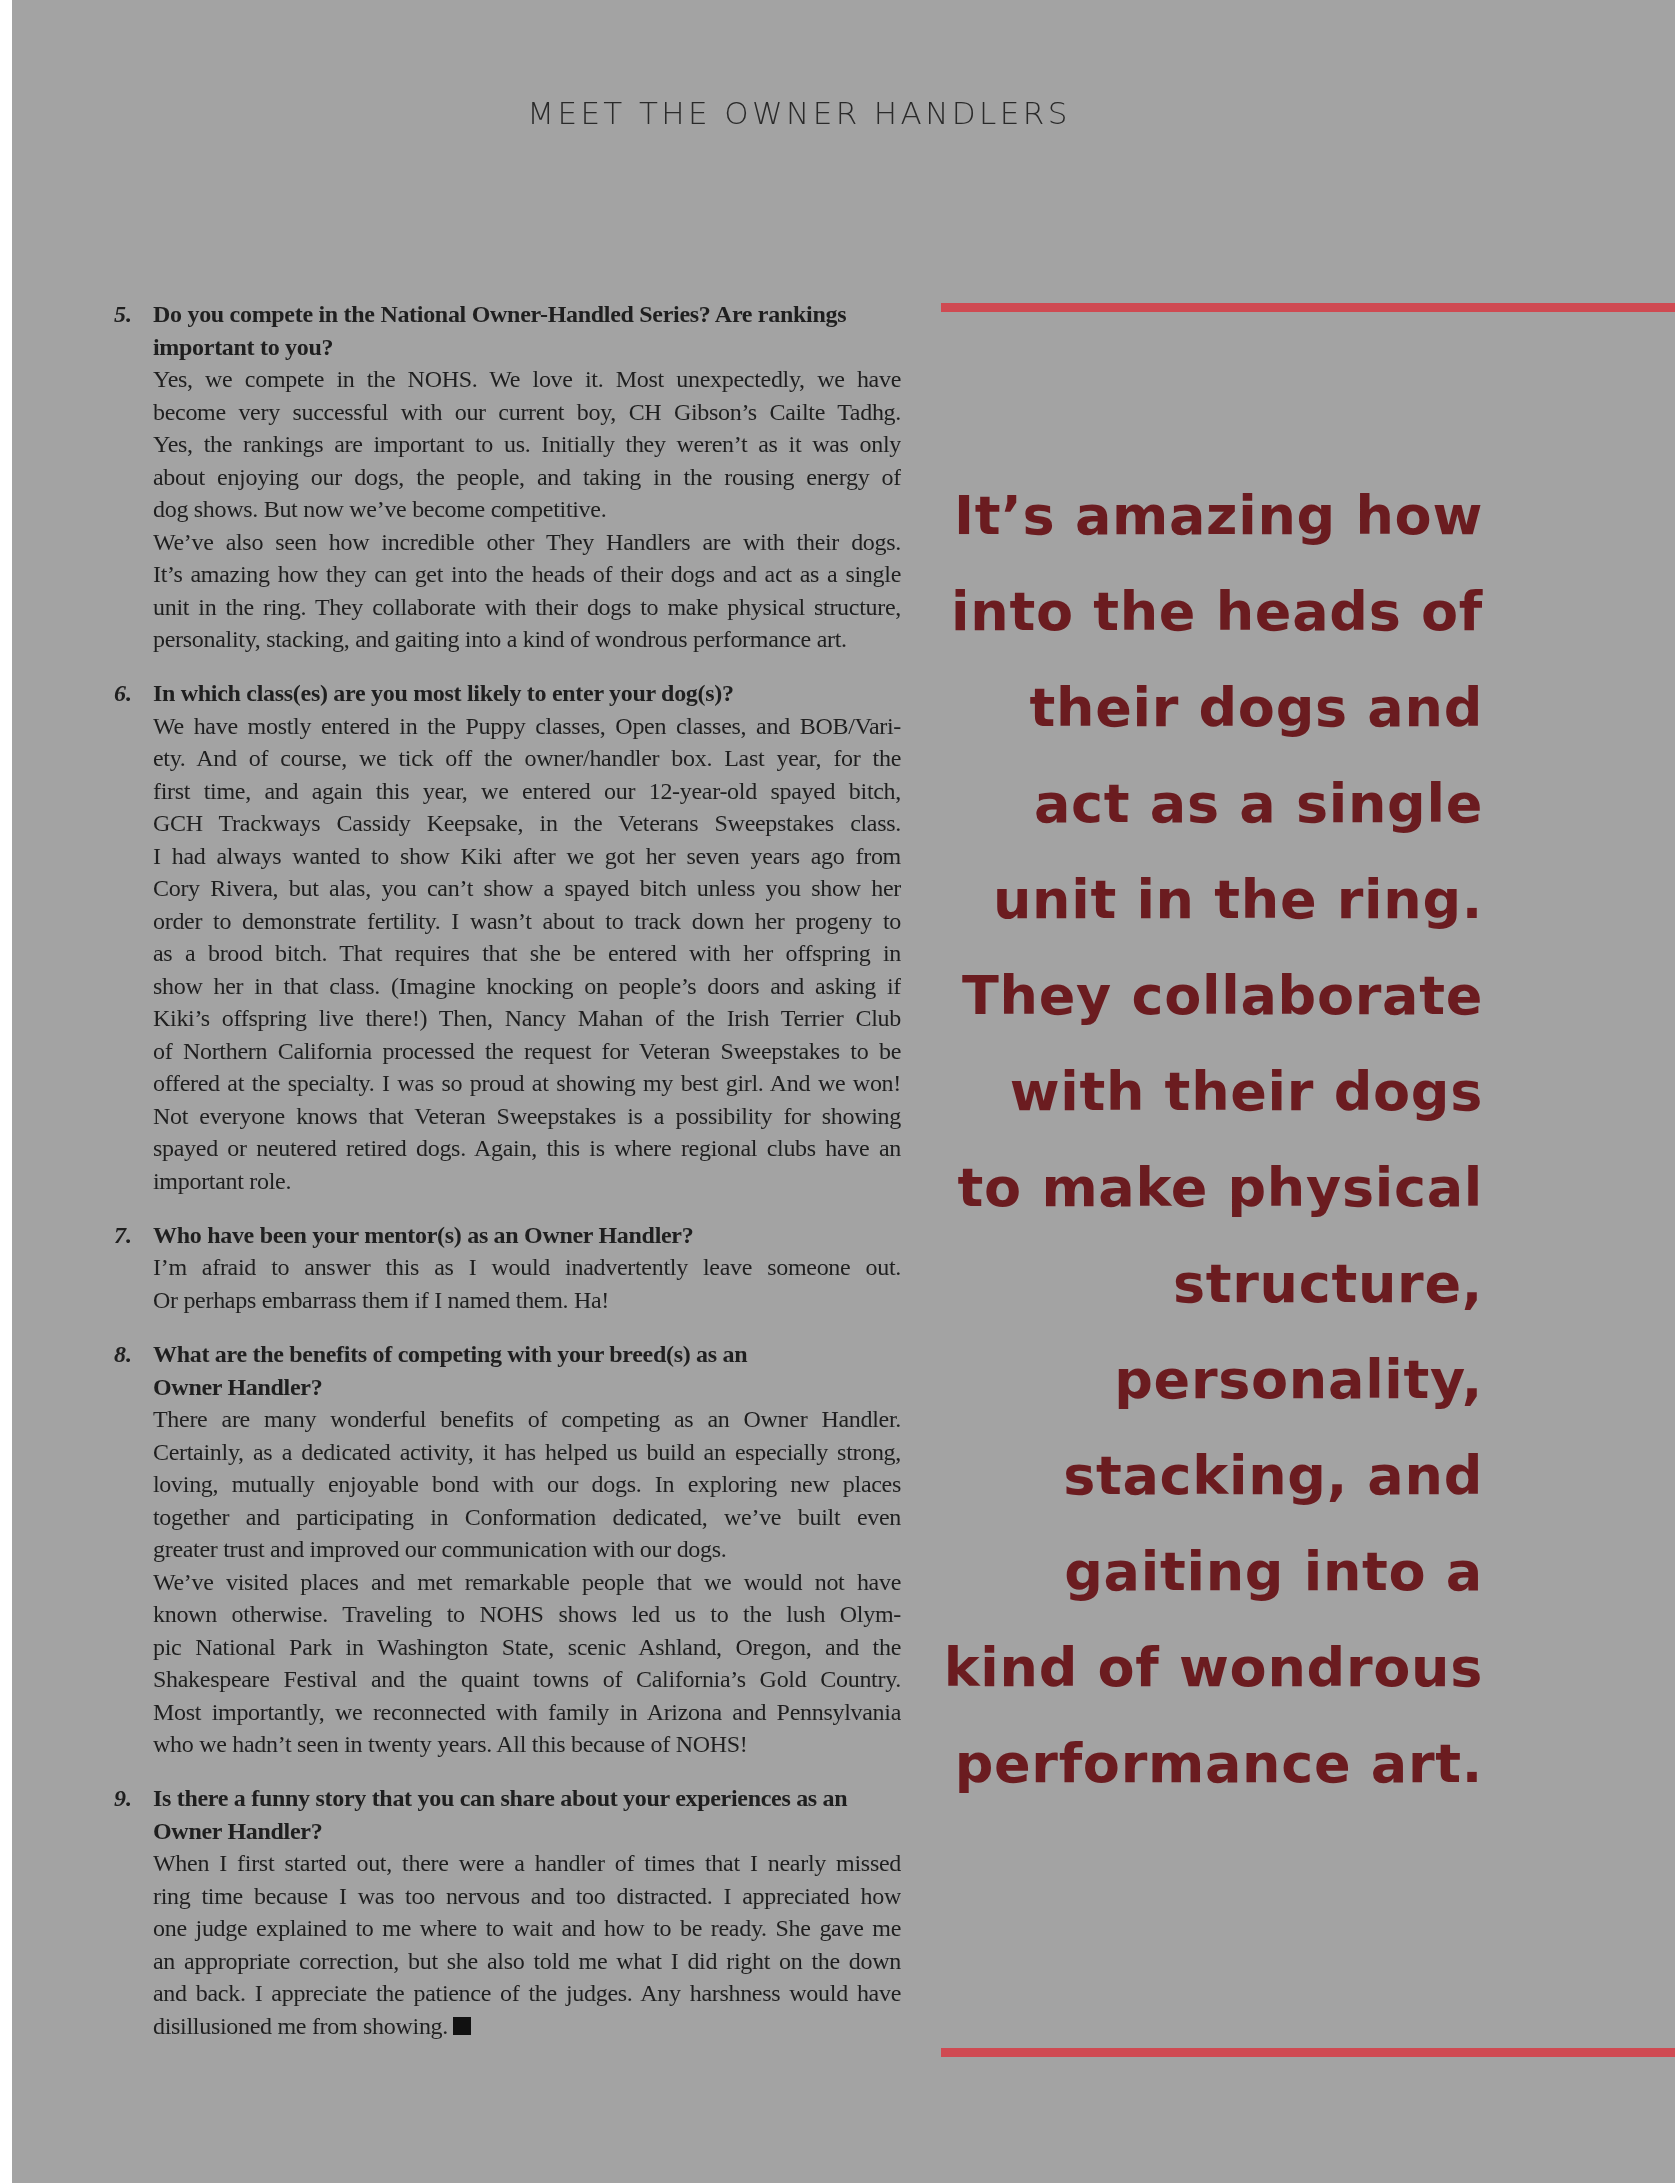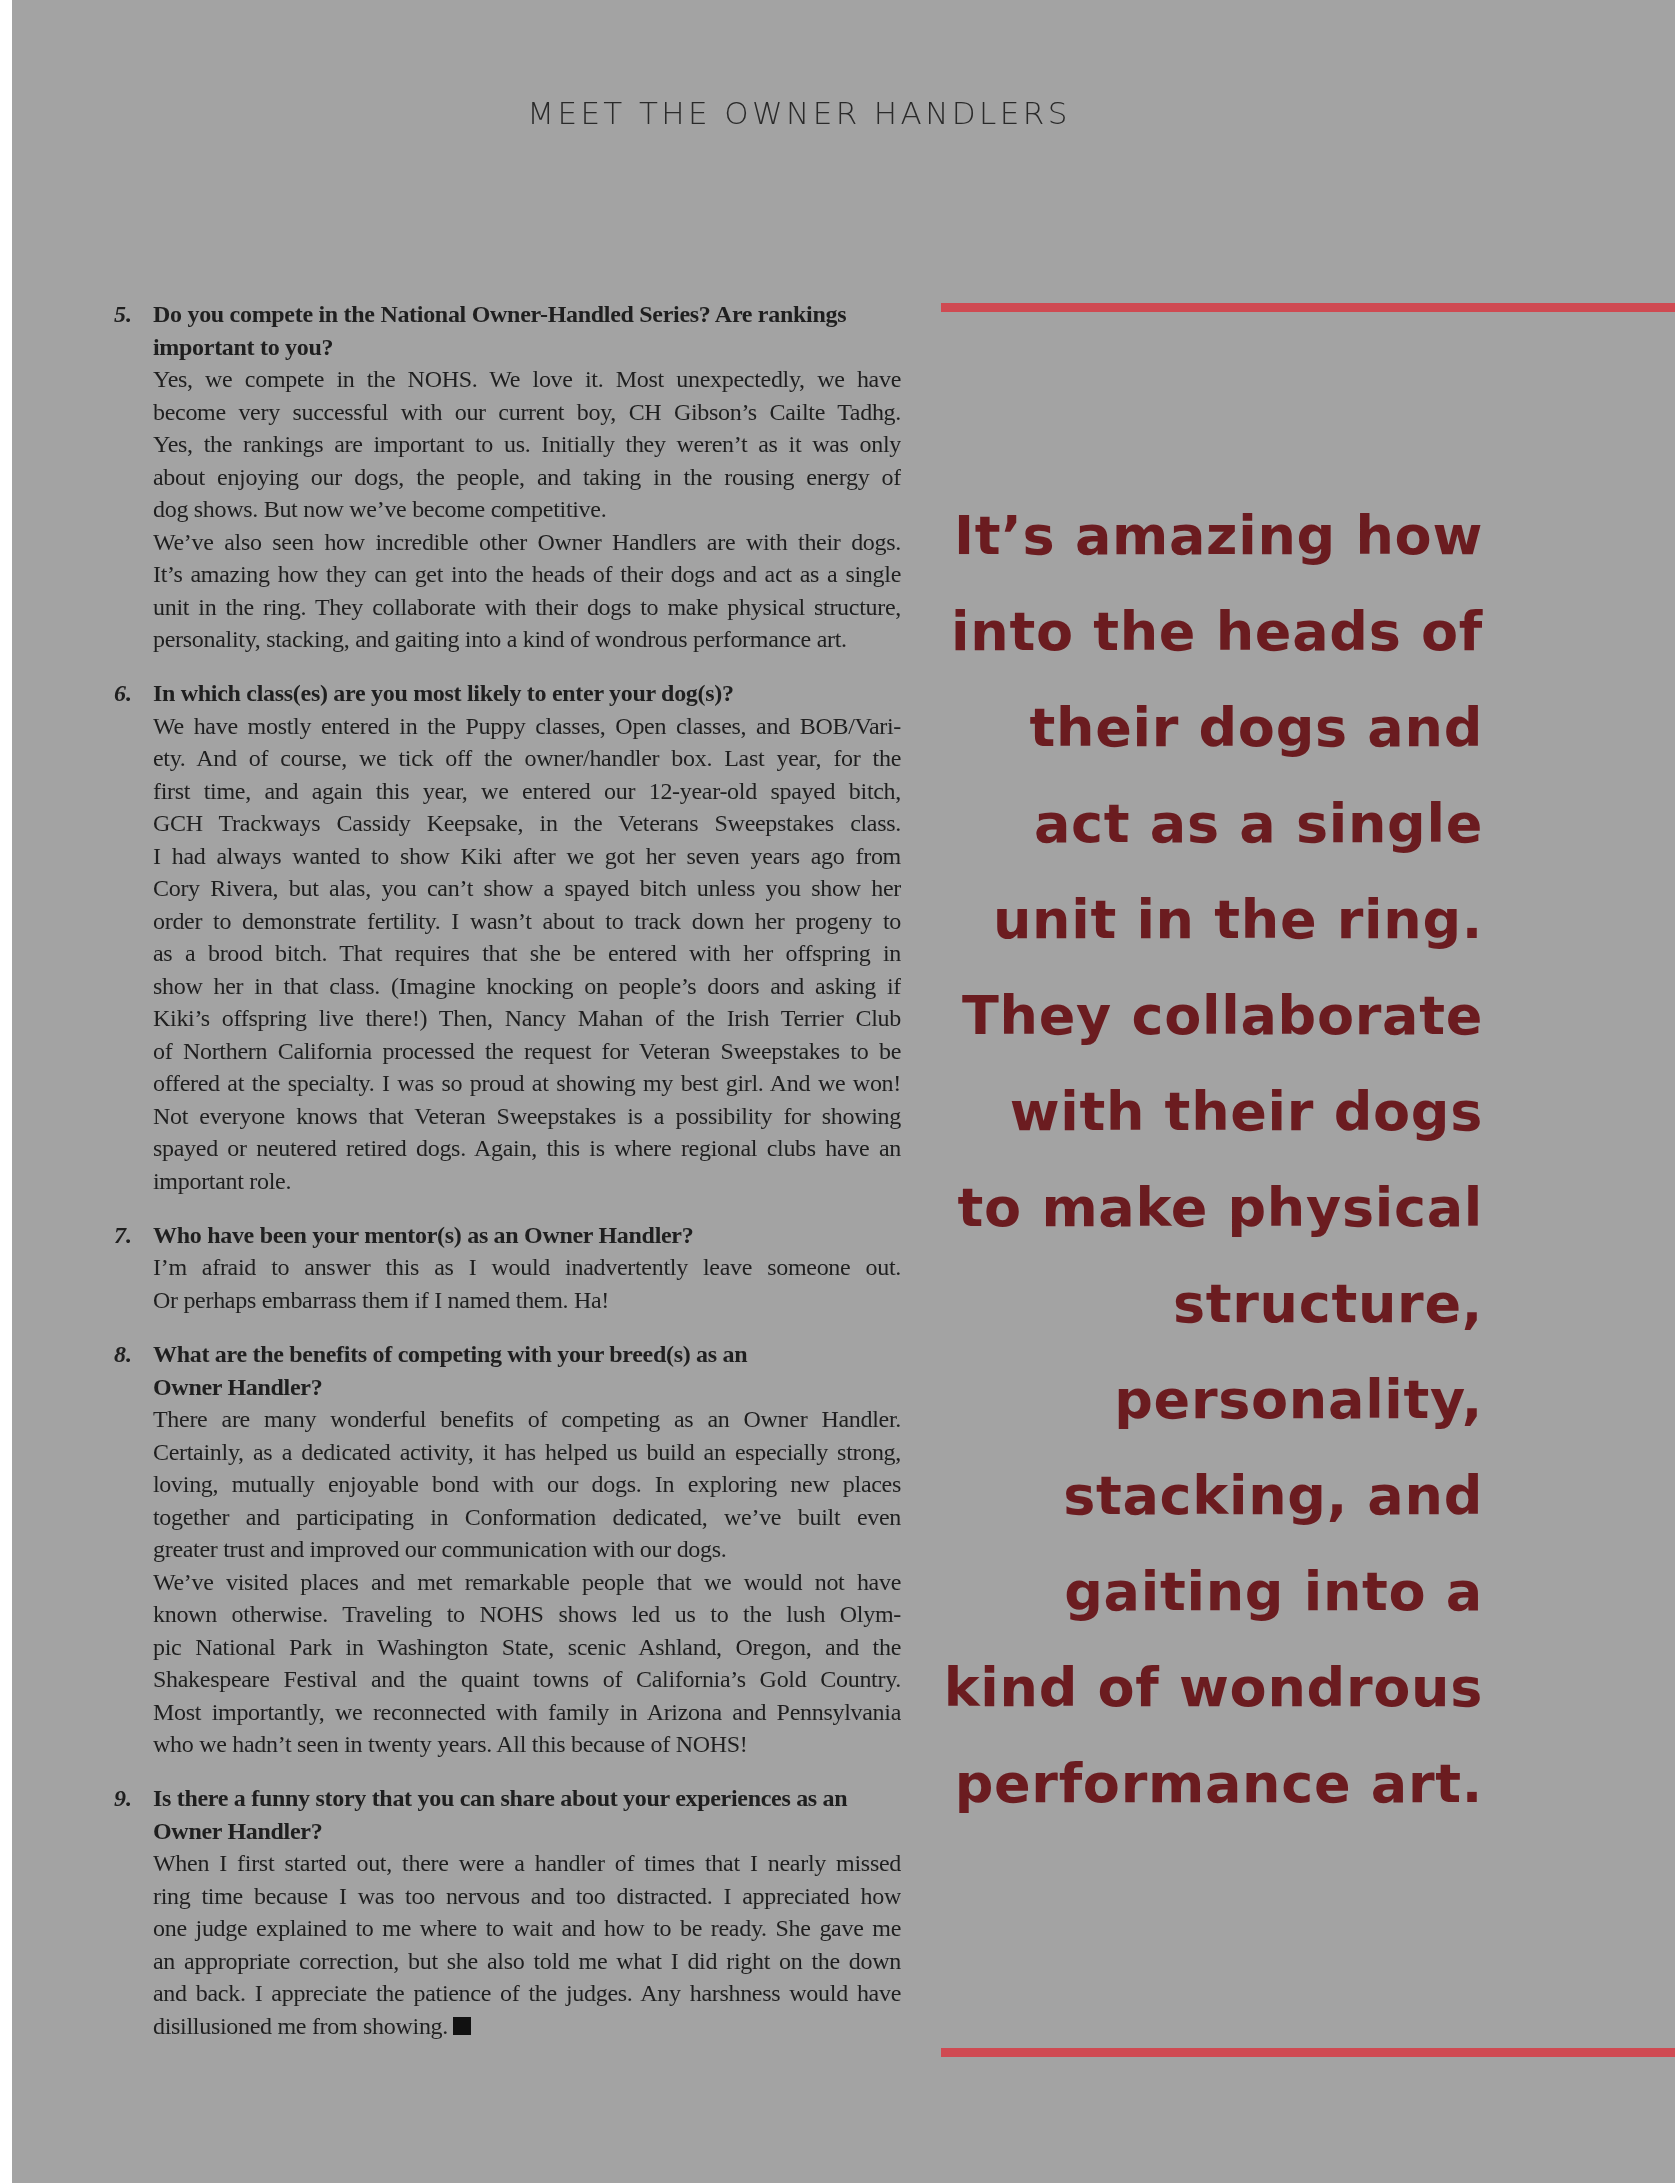--- a/index.html
+++ b/index.html
@@ -37,21 +37,21 @@
     vertical-align: -1.4px; margin-left: 5.4px;
   }
 
   .rule {
     position: absolute; left: 929px; width: 746px; height: 8.8px;
   }
   .rule-top { top: 303px; }
   .rule-bottom { top: 2048px; }
 
   .pull-quote {
-    position: absolute; left: 929px; top: 488px; width: 542px;
+    position: absolute; left: 929px; top: 468px; width: 542px;
     text-align: right;
     font-family: "DejaVu Sans", sans-serif; font-weight: bold;
     font-size: 54px; line-height: 96px; letter-spacing: 0.7px;
   }
   .pq-line { display: block; white-space: nowrap; }
 </style>
 </head>
 <body>
 
 <div class="page">
@@ -64,21 +64,21 @@
   <div class="qa-column" id="qa-column" style="color: rgb(31, 31, 31);">
       <div class="qa-item">
         <span class="qa-num">5.</span>
         <span class="qa-line qa-q">Do you compete in the National Owner-Handled Series? Are rankings</span>
         <span class="qa-line qa-q">important to you?</span>
         <span class="qa-line j">Yes, we compete in the NOHS. We love it. Most unexpectedly, we have</span>
         <span class="qa-line j">become very successful with our current boy, CH Gibson’s Cailte Tadhg.</span>
         <span class="qa-line j">Yes, the rankings are important to us. Initially they weren’t as it was only</span>
         <span class="qa-line j">about enjoying our dogs, the people, and taking in the rousing energy of</span>
         <span class="qa-line">dog shows. But now we’ve become competitive.</span>
-        <span class="qa-line j">We’ve also seen how incredible other Owner Handlers are with their dogs.</span>
+        <span class="qa-line j">We’ve also seen how incredible other They Handlers are with their dogs.</span>
         <span class="qa-line j">It’s amazing how they can get into the heads of their dogs and act as a single</span>
         <span class="qa-line j">unit in the ring. They collaborate with their dogs to make physical structure,</span>
         <span class="qa-line">personality, stacking, and gaiting into a kind of wondrous performance art.</span>
       </div>
       <div class="qa-item">
         <span class="qa-num">6.</span>
         <span class="qa-line qa-q">In which class(es) are you most likely to enter your dog(s)?</span>
         <span class="qa-line j">We have mostly entered in the Puppy classes, Open classes, and BOB/Vari-</span>
         <span class="qa-line j">ety. And of course, we tick off the owner/handler box. Last year, for the</span>
         <span class="qa-line j">first time, and again this year, we entered our 12-year-old spayed bitch,</span>

